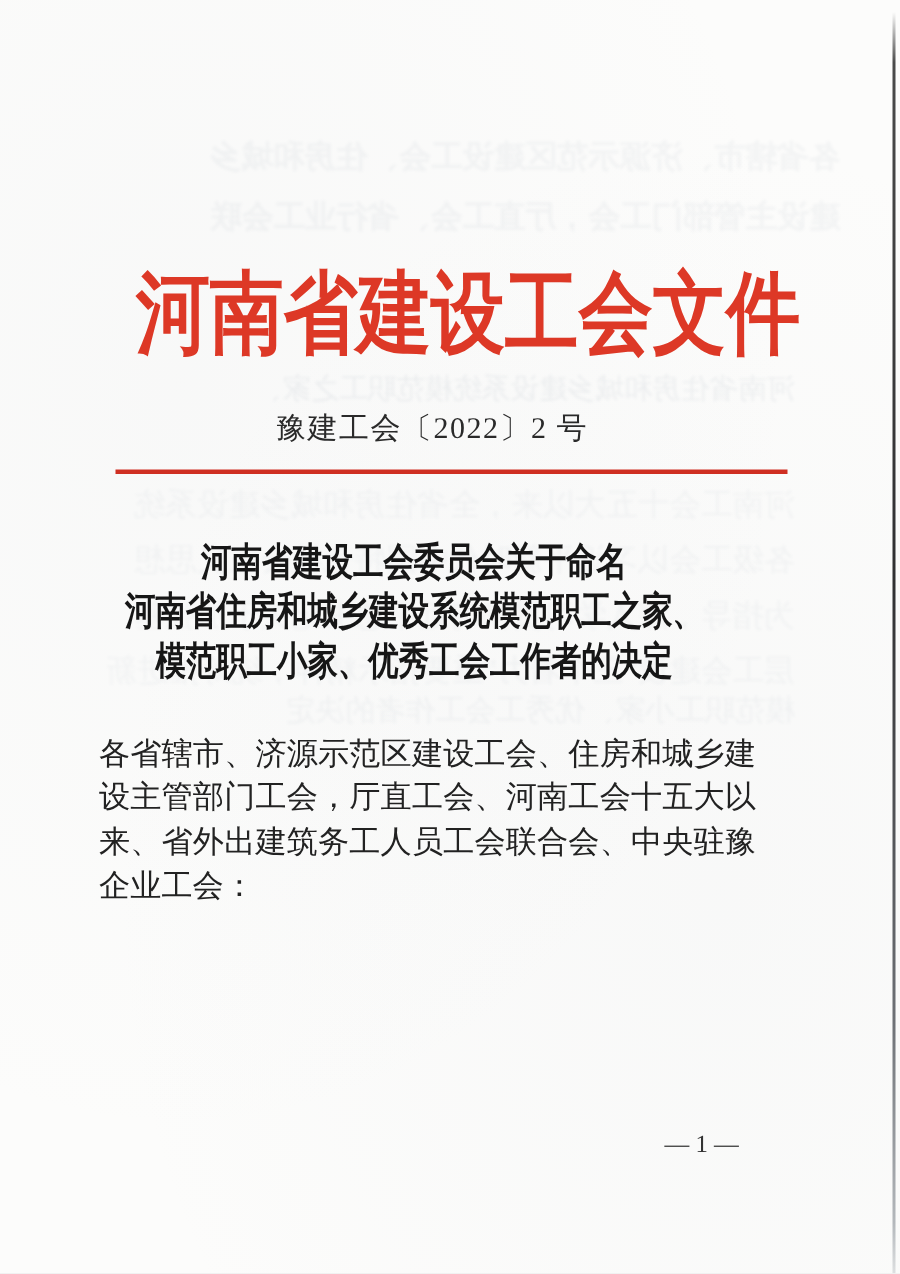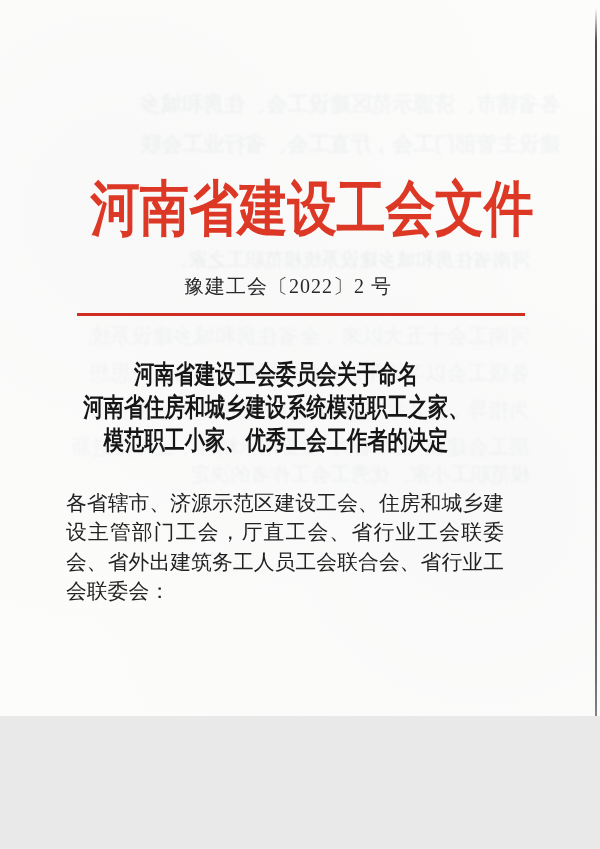--- a/index.html
+++ b/index.html
@@ -4,21 +4,21 @@
 <style>
   html, body {
     margin: 0;
     padding: 0;
     background: #e9e9e9;
     font-family: "Liberation Serif", "DejaVu Serif", serif;
   }
   .page {
     position: relative;
     width: 600px;
-    height: 716px;
+    height: 849px;
     margin: 0 auto;
     background: #fcfcfb;
     overflow: hidden;
   }
   
   .page::before {
     content: "";
     position: absolute;
     inset: 0;
     background:
@@ -152,20 +152,20 @@
 
   <div class="red-rule"></div>
 
   <div class="doc-title">
     <span class="line"><span class="squeeze">河南省建设工会委员会关于命名</span></span>
     <span class="line"><span class="squeeze">河南省住房和城乡建设系统模范职工之家、</span></span>
     <span class="line"><span class="squeeze">模范职工小家、优秀工会工作者的决定</span></span>
   </div>
 
   <div class="body-text">
-    <p>各省辖市、济源示范区建设工会、住房和城乡建设主管部门工会，厅直工会、省行业工会联委会、省外出建筑务工人员工会联合会、省行业工会联委会：</p>
+    <p>各省辖市、济源示范区建设工会、住房和城乡建设主管部门工会，厅直工会、河南工会十五大以来、省外出建筑务工人员工会联合会、中央驻豫企业工会：</p>
   </div>
 
   <div class="page-number">— 1 —</div>
 
   <div class="scan-edge"></div>
 
 </div>
 
 </body></html>

